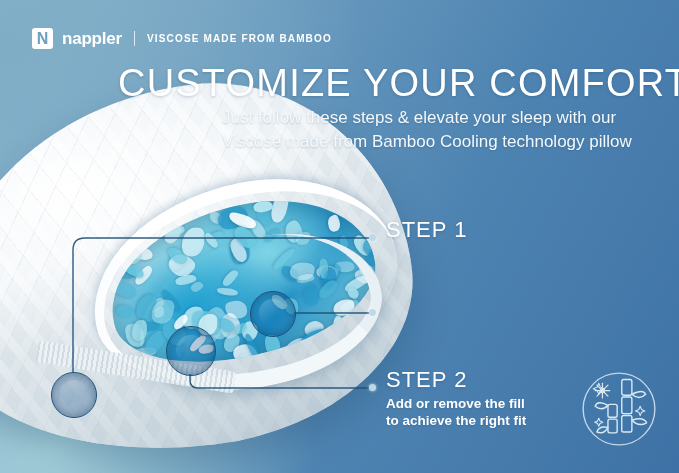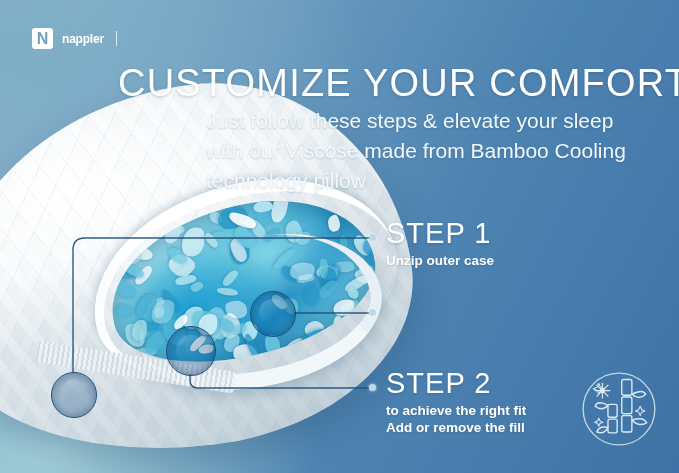--- a/index.html
+++ b/index.html
@@ -104,41 +104,41 @@
     background:#bcd9e8;box-shadow:0 0 3px rgba(255,255,255,.7);
   }
 
   
   .header{position:absolute;left:32px;top:28px;display:flex;align-items:center;gap:9px;}
   .logo-mark{
     width:21px;height:21px;background:#ffffff;border-radius:3px;
     display:flex;align-items:center;justify-content:center;
     color:#6fa0bf;font-size:16px;font-weight:bold;line-height:1;
   }
-  .logo-word{color:#fff;font-size:12px;font-weight:bold;letter-spacing:-.2px;}
+  .logo-word{color:#fff;font-size:17px;font-weight:bold;letter-spacing:-.2px;}
   .divider{width:1px;height:15px;background:rgba(255,255,255,.75);margin:0 3px;}
   .tagline{color:#fff;font-size:10px;font-weight:bold;letter-spacing:1.15px;}
 
   
   .headline{
     position:absolute;left:118px;top:62px;
     color:#fff;font-size:38px;letter-spacing:1.2px;
     font-weight:300;white-space:nowrap;
     text-shadow:0 1px 3px rgba(25,60,95,.25);
   }
   .subhead{
-    position:absolute;left:206px;top:106px;width:420px;
-    color:#f2f8fb;font-size:21px;line-height:1.42;font-weight:400;
+    position:absolute;left:222px;top:106px;width:420px;
+    color:#f2f8fb;font-size:17px;line-height:1.42;font-weight:400;
     text-shadow:0 1px 2px rgba(25,60,95,.22);
   }
 
   
   .step{position:absolute;left:386px;}
   .step-title{
-    color:#ffffff;font-size:29px;font-weight:300;letter-spacing:1px;line-height:1;
+    color:#ffffff;font-size:22px;font-weight:300;letter-spacing:1px;line-height:1;
     text-shadow:0 1px 3px rgba(25,60,95,.25);
   }
   .step-desc{
     color:#ffffff;font-size:13.5px;font-weight:bold;line-height:1.25;margin-top:5px;
     text-shadow:0 1px 2px rgba(25,60,95,.2);
   }
   #step1{top:219px;} #step2{top:294px;} #step3{top:369px;}
 
   
   .badge{position:absolute;left:573px;top:363px;width:92px;height:92px;opacity:.92;}
@@ -284,38 +284,38 @@
   <div class="hot" style="left:166px;top:326px;width:48px;height:48px;"></div>
 
   <div class="dot" style="left:369px;top:234px;"></div>
   <div class="dot" style="left:369px;top:309px;"></div>
   <div class="dot" style="left:369px;top:384px;"></div>
 
   <div class="header">
     <div class="logo-mark">N</div>
     <div class="logo-word">nappler</div>
     <div class="divider"></div>
+    <div class="tagline">VISCOSE MADE FROM BAMBOO</div>
   </div>
 
   <div class="headline">CUSTOMIZE YOUR COMFORT</div>
   <div class="subhead">Just follow these steps &amp; elevate your sleep with our Viscose made from Bamboo Cooling technology pillow</div>
 
   <div class="step" id="step1">
     <div class="step-title">STEP 1</div>
-    <div class="step-desc">Unzip outer case</div>
   </div>
 
   <div class="step" id="step2">
   </div>
 
   <div class="step" id="step3">
     <div class="step-title">STEP 2</div>
     <div class="step-desc">
+      <div>Add or remove the fill</div>
       <div>to achieve the right fit</div>
-      <div>Add or remove the fill</div>
     </div>
   </div>
 
   <svg class="badge" viewBox="0 0 100 100">
     <g fill="none" stroke="#e8f3f8" stroke-width="1.5" stroke-linecap="round" stroke-linejoin="round">
       <circle cx="50" cy="50" r="39" opacity=".85"></circle>
 
       <rect x="53" y="18" width="11" height="17" rx="2"></rect>
       <rect x="53" y="37" width="11" height="18" rx="2"></rect>
       <rect x="53" y="57" width="11" height="18" rx="2"></rect>

